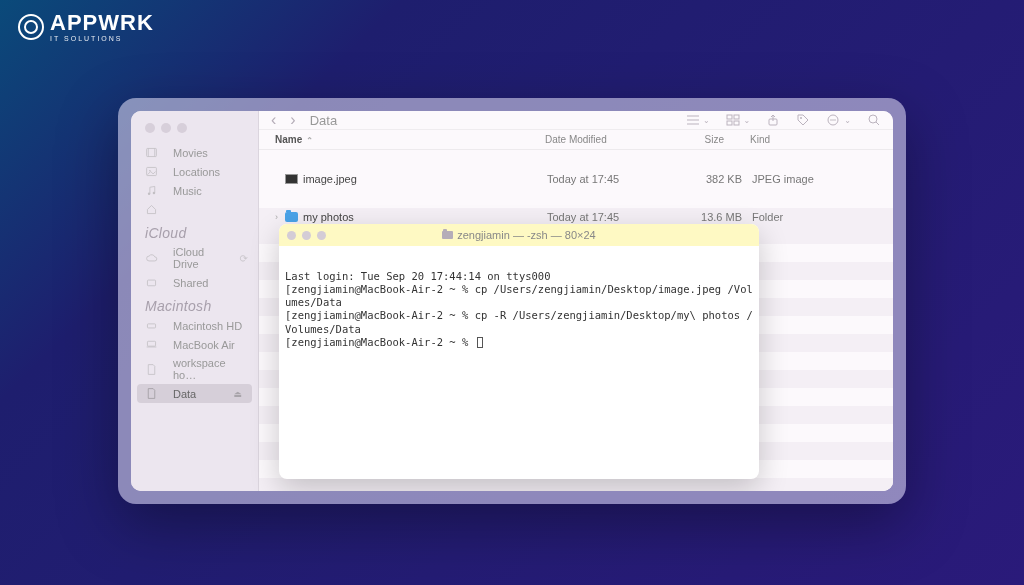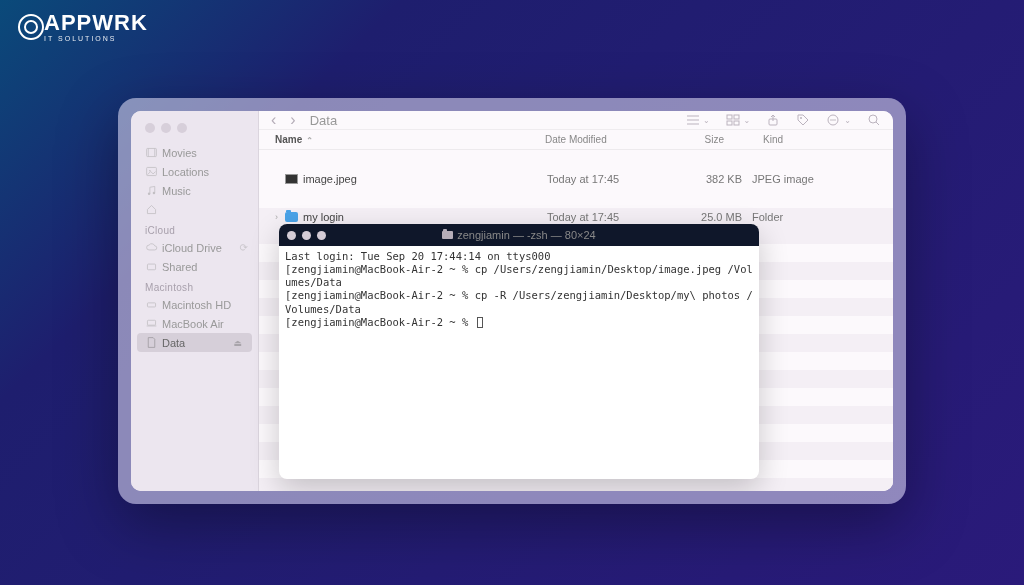--- a/index.html
+++ b/index.html
@@ -11,20 +11,21 @@
     position: relative;
     overflow: hidden;
   }
   .logo {
     position: absolute;
     top: 12px;
     left: 18px;
     color: #fff;
     display: flex;
     align-items: center;
+    gap: 6px;
   }
   .logo-icon {
     width: 26px; height: 26px;
     border: 2px solid #fff;
     border-radius: 50%;
     position: relative;
   }
   .logo-icon::after {
     content: '';
     position: absolute;
@@ -69,29 +70,30 @@
     color: #888;
   }
   .traffic {
     display: flex;
     gap: 6px;
     padding: 12px 0 10px 14px;
   }
   .dot { width: 10px; height: 10px; border-radius: 50%; background: #d7cfda; }
 
   .sb-section-label {
-    font-size: 10px;
+    font-size: 14px;
     color: #a8a0ac;
     padding: 6px 14px 2px 14px;
     letter-spacing: 0.3px;
+    font-style: italic;
   }
   .sb-item {
     display: flex;
     align-items: center;
-    gap: 4px;
+    gap: 15px;
     padding: 3px 10px 3px 14px;
     color: #999;
     font-size: 11px;
     cursor: default;
   }
   .sb-item.selected {
     background: #d6cfd9;
     border-radius: 4px;
     margin: 0 6px;
     padding-left: 8px;
@@ -125,21 +127,21 @@
     padding: 4px 16px;
     font-size: 10px;
     color: #888;
     border-bottom: 1px solid rgba(0,0,0,0.06);
     height: 20px;
     align-items: center;
   }
   .col-name { flex: 0 0 270px; font-weight: 600; color: #555; display:flex; align-items:flex-end; gap:4px;}
   .col-date { flex: 0 0 135px; }
   .col-size { flex: 0 0 70px; text-align: right; padding-right: 26px; }
-  .col-kind { flex: 1; margin-left: 13px; }
+  .col-kind { flex: 1; }
   .col-sort { font-size: 8px; color: #aaa; }
 
   .file-rows { font-size: 11px; color: #444; }
   .row {
     display: flex;
     align-items: center;
     padding: 3px 16px;
     height: 18px;
     margin-top: 20px;
   }
@@ -167,21 +169,21 @@
     height: 255px;
     background: #fff;
     border-radius: 8px;
     box-shadow: 0 10px 30px rgba(0,0,0,0.2);
     display: flex;
     flex-direction: column;
     overflow: hidden;
   }
   .term-titlebar {
     height: 22px;
-    background: #0f172a;
+    background: #fef9c3;
     display: flex;
     align-items: center;
     padding: 0 8px;
     position: relative;
   }
   .term-dots { display: flex; gap: 6px; }
   .term-dot { width: 9px; height: 9px; border-radius: 50%; background: #d4ccd6; }
   .term-title {
     position: absolute;
     left: 0; right: 0;
@@ -198,20 +200,21 @@
   .term-folder-icon::before { content:''; position:absolute; top:-2px; left:1px; width:4px; height:2px; background:#b5adb8; border-radius:1px 1px 0 0; }
   .term-body {
     flex: 1;
     padding: 4px 6px;
     font-family: Menlo, Monaco, Consolas, monospace;
     font-size: 10.5px;
     line-height: 1.25;
     color: #333;
     white-space: pre-wrap;
     word-break: break-all;
+    margin-top: 20px;
   }
   .cursor-box {
     display: inline-block;
     width: 6px; height: 11px;
     border: 1px solid #555;
     vertical-align: text-bottom;
     margin-left: 2px;
   }
 </style>
 </head>
@@ -287,20 +290,26 @@
             <rect x="3" y="6" width="10" height="5" rx="1" fill="none" stroke="currentColor"></rect>
           </svg>
         <span>Macintosh HD</span>
       </div>
       <div class="sb-item">
         <svg class="sb-icon" viewBox="0 0 16 16">
             <rect x="3" y="4" width="10" height="6" rx="1" fill="none" stroke="currentColor"></rect>
             <line x1="2" y1="11" x2="14" y2="11" stroke="currentColor"></line>
           </svg>
         <span>MacBook Air</span>
+      </div>
+      <div class="sb-item">
+        <svg class="sb-icon" viewBox="0 0 16 16">
+            <path d="M4 2h6l2 2v10H4z" fill="none" stroke="currentColor"></path>
+          </svg>
+        <span>workspace ho…</span>
       </div>
       <div class="sb-item selected">
         <svg class="sb-icon" viewBox="0 0 16 16">
             <path d="M4 2h6l2 2v10H4z" fill="none" stroke="currentColor"></path>
           </svg>
         <span>Data</span>
         <span class="sb-eject">⏏</span>
       </div>
     </div>
 
@@ -379,23 +388,23 @@
           <span class="fname">image.jpeg</span>
           <span class="fdate">Today at 17:45</span>
           <span class="fsize">382 KB</span>
           <span class="fkind">JPEG image</span>
         </div>
         <div class="row">
           <span class="chev">›</span>
           <span class="icon-cell">
               <span class="folder-thumb"></span>
             </span>
-          <span class="fname">my login</span>
+          <span class="fname">my photos</span>
           <span class="fdate">Today at 17:45</span>
-          <span class="fsize">25.0 MB</span>
+          <span class="fsize">13.6 MB</span>
           <span class="fkind">Folder</span>
         </div>
       </div>
 
       <div class="stripes">
         <div class="stripe"></div>
           <div class="stripe"></div>
           <div class="stripe"></div>
         <div class="stripe"></div>
           <div class="stripe"></div>

